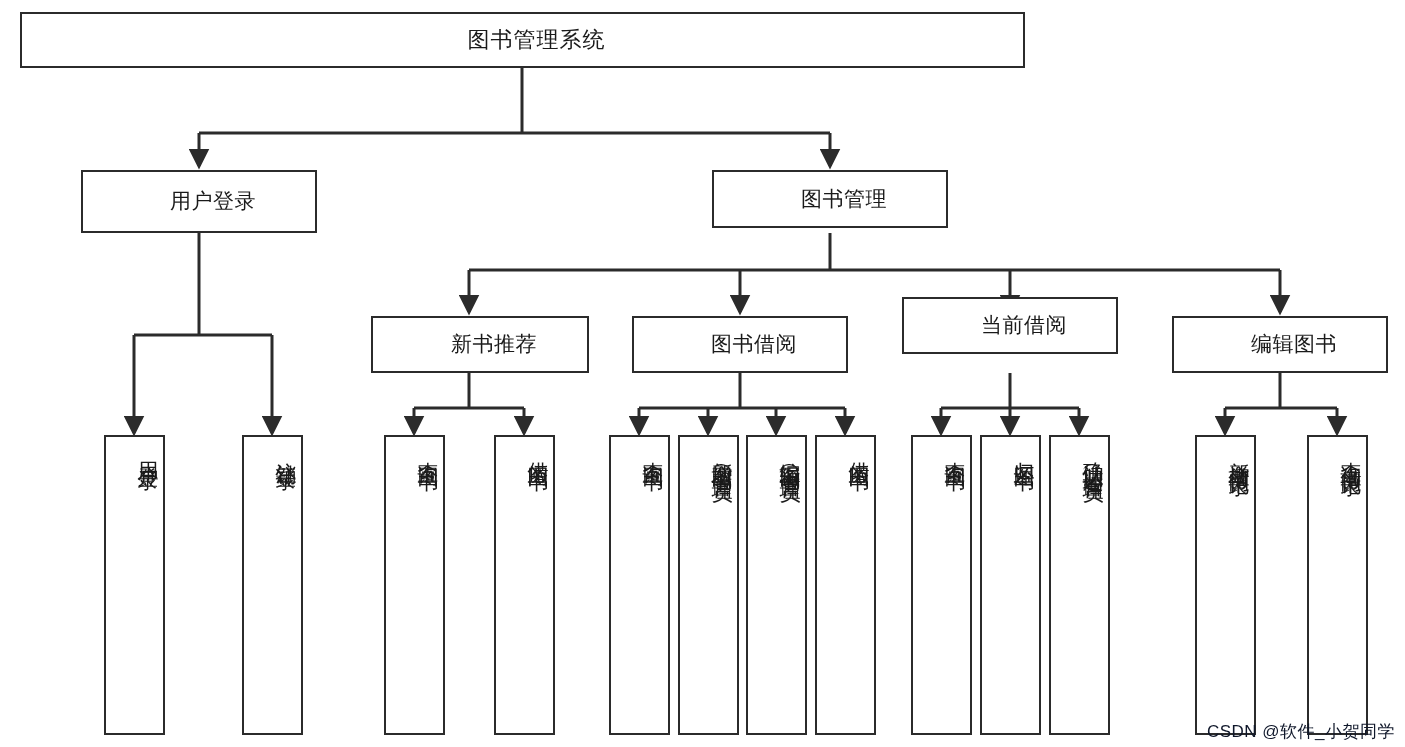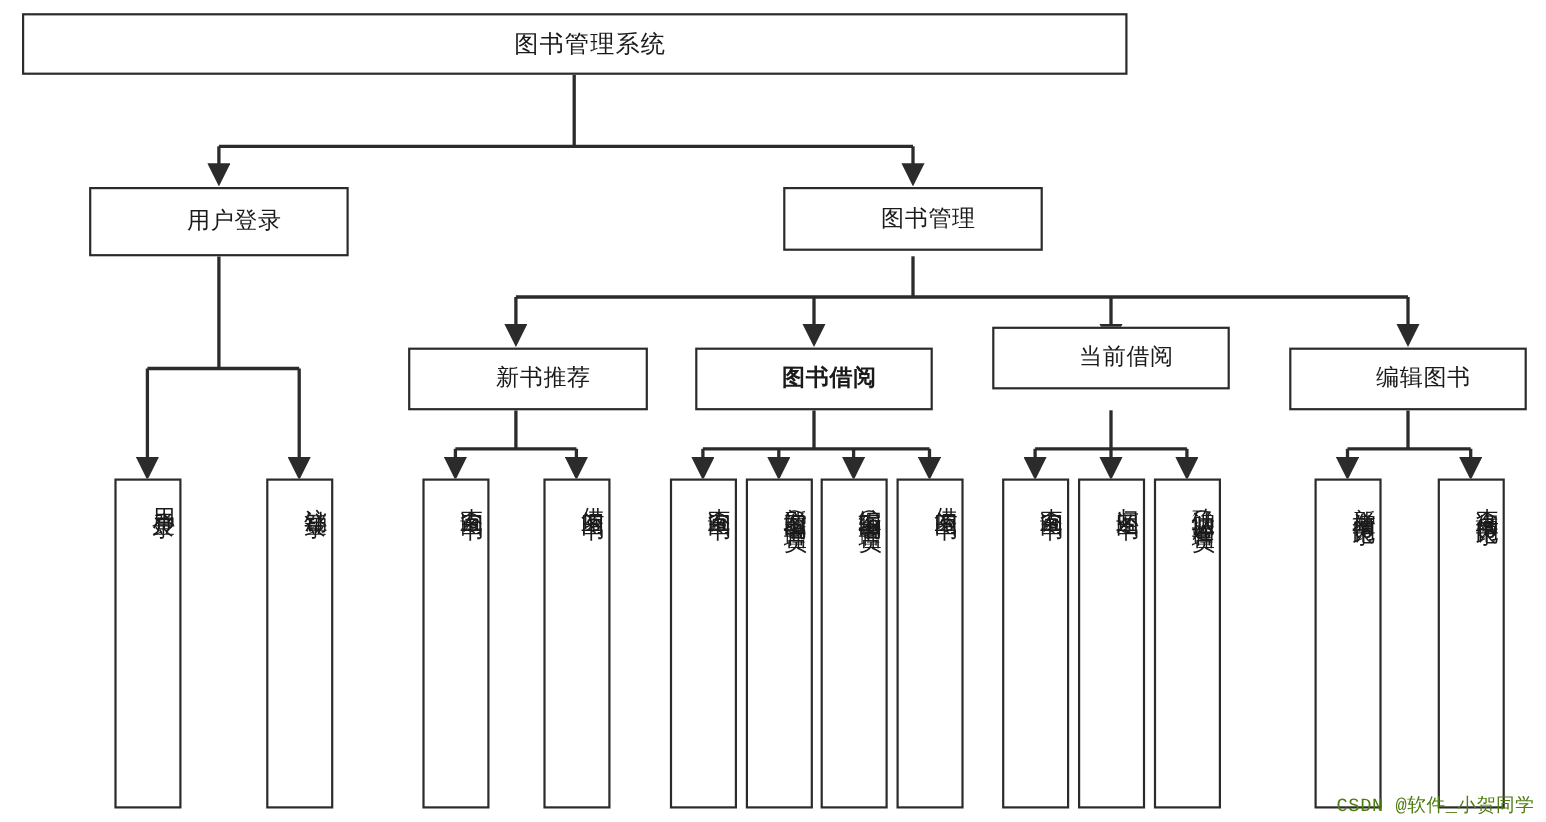--- a/index.html
+++ b/index.html
@@ -65,25 +65,24 @@
     line-height: 1;
     letter-spacing: 3px;
     white-space: nowrap;
     margin: 0 auto;
   }
   .watermark {
     position: absolute;
     right: 10px;
     bottom: 4px;
     font-size: 17px;
-    color: #4d7c0f;
+    color: #0f172a;
     letter-spacing: 0.5px;
     z-index: 5;
     white-space: nowrap;
-    font-family: Liberation Mono, monospace;
   }
 </style>
 </head>
 <body>
 
 <div id="canvas">
 
   <svg id="edges" viewBox="0 0 1405 747" xmlns="http://www.w3.org/2000/svg">
     <defs>
       <marker id="arrow" viewBox="0 0 12 12" refX="10" refY="6" markerWidth="7" markerHeight="7" orient="auto-start-reverse">
@@ -141,21 +140,21 @@
   <div class="node horiz" style="left:81px; top:170px; width:236px; height:63px;">
     <span class="lbl">用户登录</span>
   </div>
   <div class="node horiz" style="left:712px; top:170px; width:236px; height:58px;">
     <span class="lbl">图书管理</span>
   </div>
 
   <div class="node horiz" style="left:360px; top:316px; width:218px; height:57px;margin-left:11px;">
     <span class="lbl">新书推荐</span>
   </div>
-  <div class="node horiz" style="left:632px; top:316px; width:216px; height:57px;font-weight:bold;">
+  <div class="node horiz" style="left:632px; top:316px; width:216px; height:57px;">
     <span class="lbl">图书借阅</span>
   </div>
   <div class="node horiz" style="left:902px; top:297px; width:216px; height:57px;">
     <span class="lbl">当前借阅</span>
   </div>
   <div class="node horiz" style="left:1172px; top:316px; width:216px; height:57px;">
     <span class="lbl">编辑图书</span>
   </div>
 
   <div class="node vert" style="left:104px; top:435px; width:61px; height:300px;">

